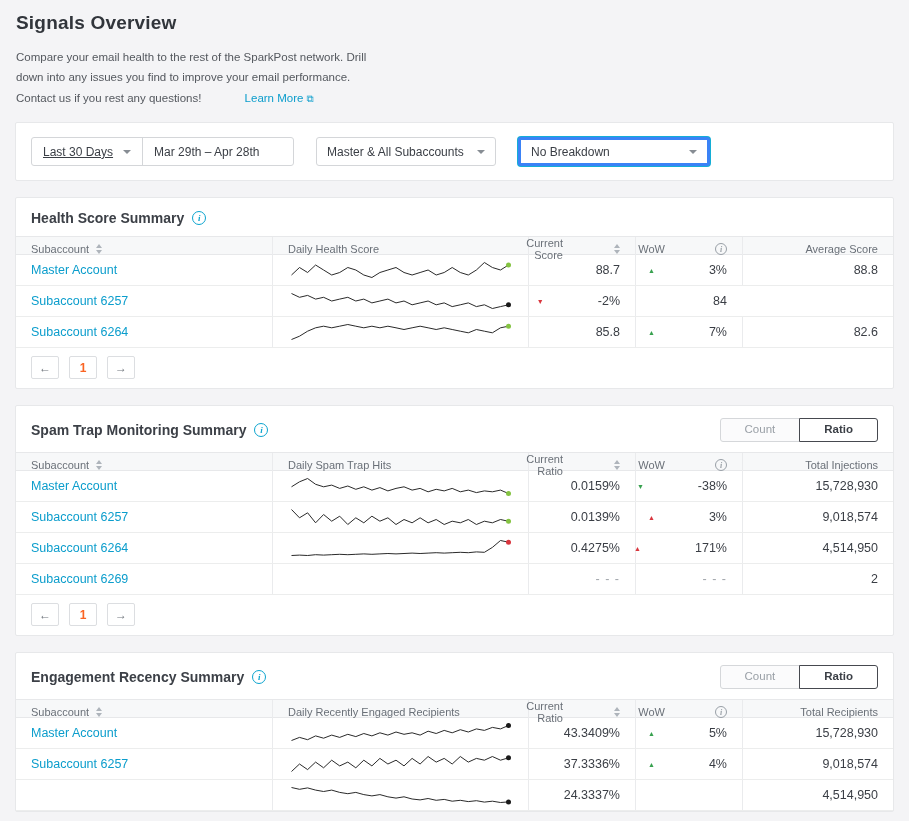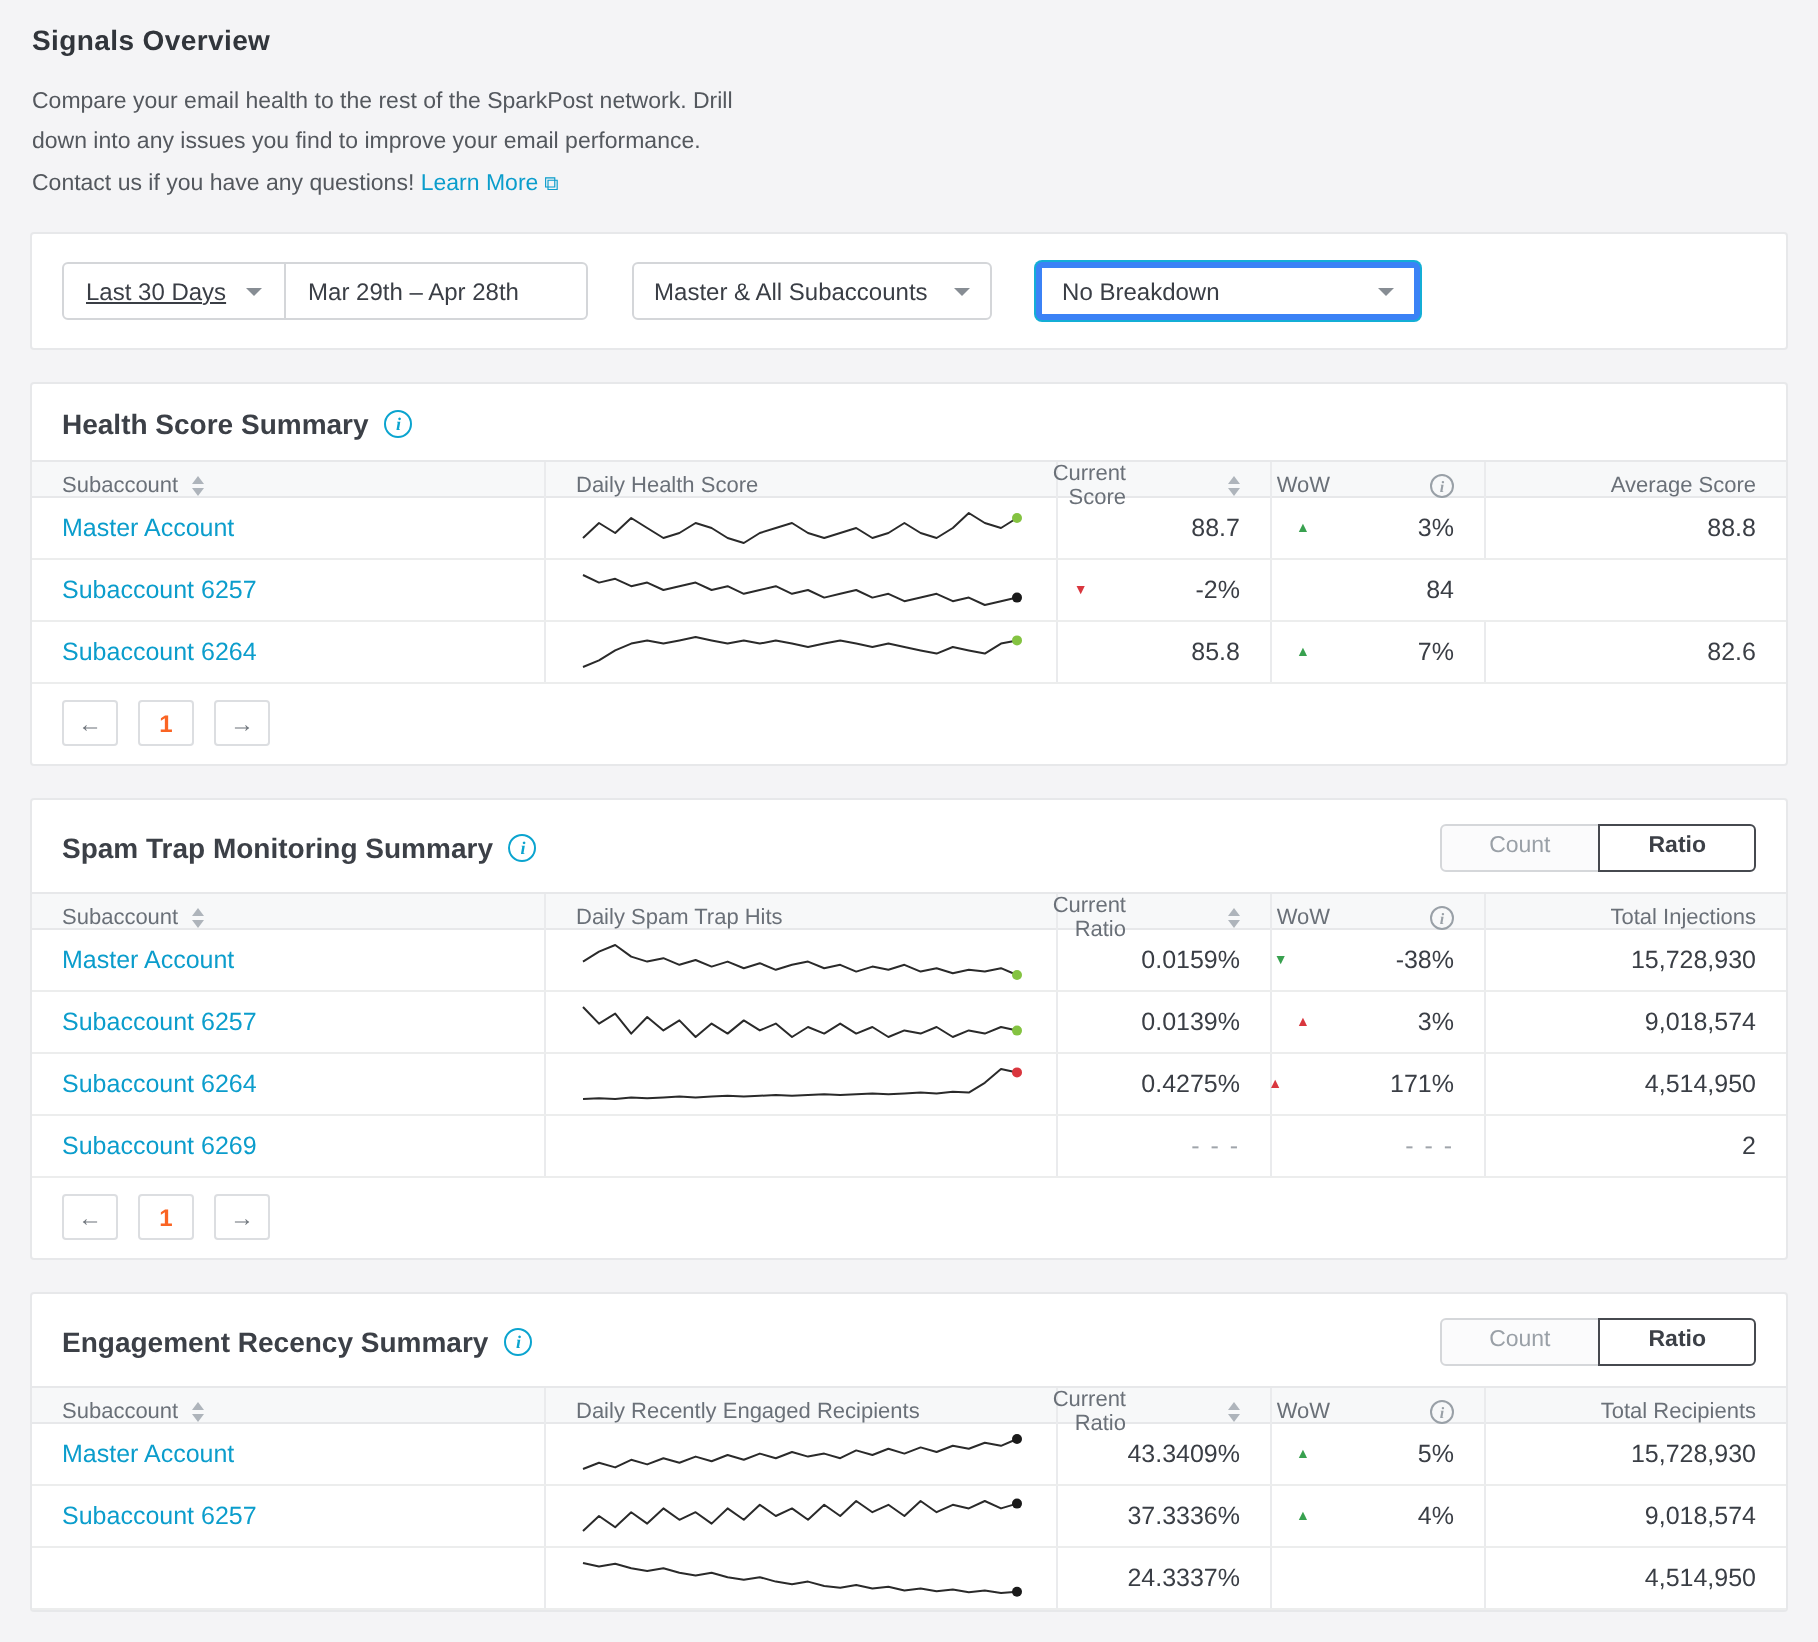--- a/index.html
+++ b/index.html
@@ -5,23 +5,23 @@
   * { margin:0; padding:0; box-sizing:border-box; }
   html,body { width:909px; height:821px; }
   body {
     background:#f4f4f6;
     font-family:"Liberation Sans", sans-serif;
     color:#3a3e45;
     overflow:hidden;
   }
   
   .page-header { padding:12px 16px 0; }
-  .page-title { font-size:14px; font-weight:700; color:#31353b; letter-spacing:.2px; }
+  .page-title { font-size:19px; font-weight:700; color:#31353b; letter-spacing:.2px; }
   .page-desc { margin-top:13px; font-size:11.5px; line-height:1.78; color:#54585e; max-width:380px; }
-  .learn-more { color:#0b9dcc; text-decoration:none; cursor:pointer; }
+  .learn-more { color:#0b9dcc; text-decoration:none; cursor:pointer;margin-left:40px; }
   .ext-icon { color:#0b9dcc; font-size:10px; margin-left:3px; }
   
   .filter-bar {
     margin:14px 15px 16px; background:#fff; border:1px solid #e7e8ea; border-radius:2px;
     padding:14px 15px; display:flex; gap:22px; align-items:center;
   }
   .control { height:29px; background:#fff; border:1px solid #d4d6d9; border-radius:3px;
     display:flex; align-items:center; font-size:12px; color:#3a3e45; }
   .date-combo .seg { height:100%; display:flex; align-items:center; padding:0 11px; cursor:pointer; }
   .date-combo .seg.preset { border-right:1px solid #d4d6d9;text-decoration:underline; }
@@ -69,21 +69,21 @@
   .pg-btn.current { color:#fa6423; font-weight:700; }
 </style>
 </head>
 <body>
 
 <div class="page-header">
   <div class="page-title">Signals Overview</div>
   <div class="page-desc">
     <span>Compare your email health to the rest of the SparkPost network. Drill</span><br>
     <span>down into any issues you find to improve your email performance.</span><br>
-    <span>Contact us if you have any questions!</span>
+    <span>Contact us if you rest any questions!</span>
     <a class="learn-more"><span>Learn More</span></a><span class="ext-icon">⧉</span>
   </div>
 </div>
 
 <div class="filter-bar">
   <div class="control date-combo">
     <div class="seg preset">
       <span>Last 30 Days</span>
       <span class="caret"></span>
     </div>

